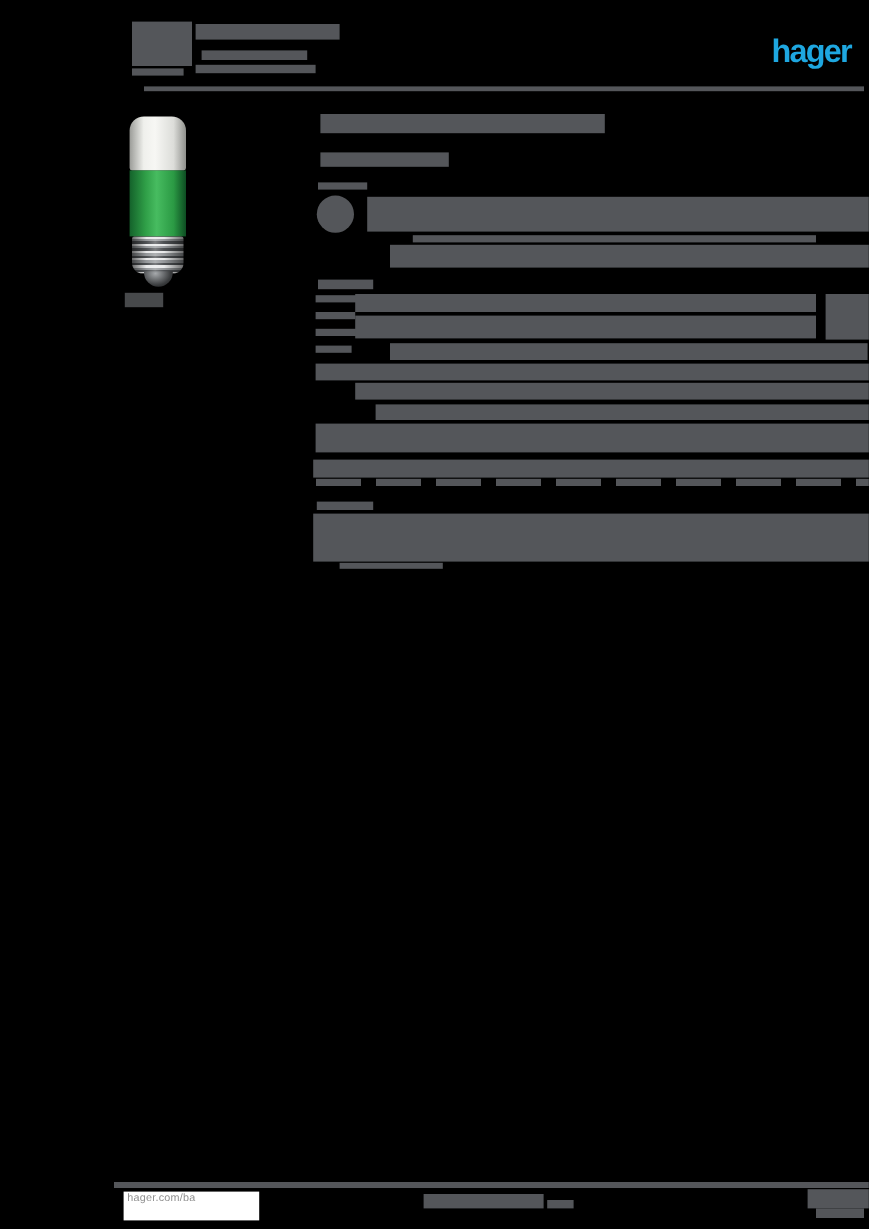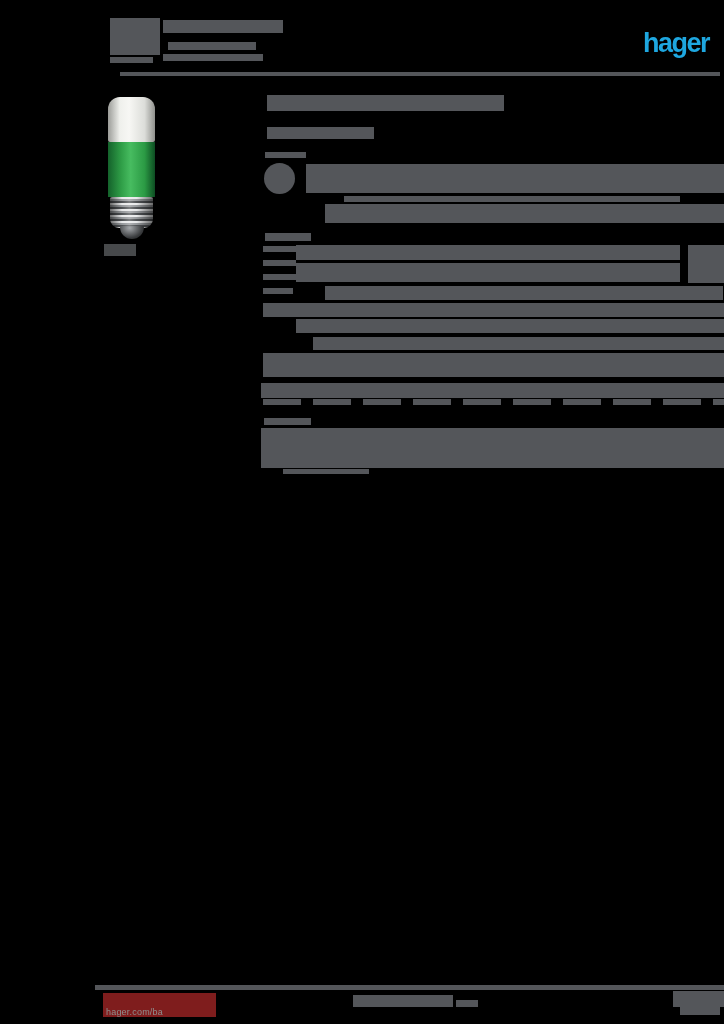--- a/index.html
+++ b/index.html
@@ -39,21 +39,21 @@
       repeating-linear-gradient(180deg,#e8e9ea 0 2px,#95989b 2px 4px,#4e5154 4px 6px);
   }
   .bulb-tip{
     left:15px;top:133px;width:24px;height:13px;
     border-radius:0 0 12px 12px;
     background:radial-gradient(ellipse at 40% 15%,#a6a9ac,#3a3c3e 62%,#121314);
   }
   
   .site-box{
     position:absolute;left:55px;top:993px;width:113px;height:24px;
-    background:#7f1d1d;display:flex;align-items:flex-end;
+    background:#ffffff;display:flex;align-items:flex-start;
   }
   .site-box span{
     font-size:9px;color:#8f8f8f;padding-left:3px;letter-spacing:0.2px;
   }
 </style>
 </head>
 <body>
 
 <div id="page">
 

